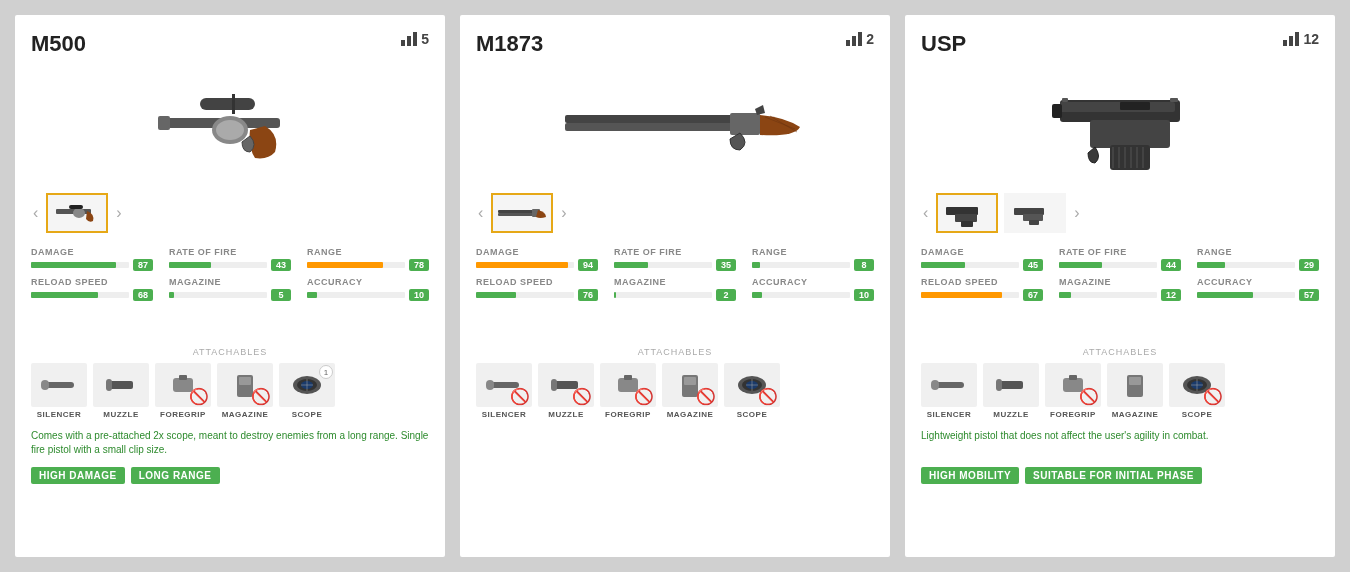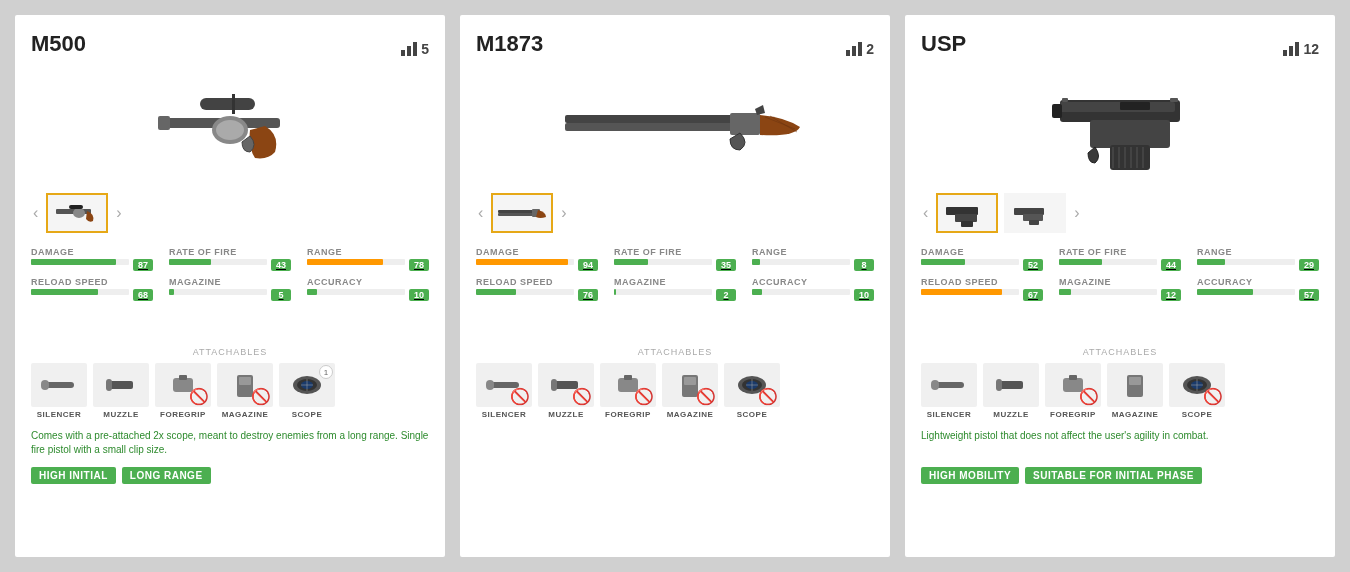--- a/index.html
+++ b/index.html
@@ -14,21 +14,21 @@
     .card {
       background: #fff;
       flex: 1;
       padding: 16px;
       position: relative;
       border-radius: 2px;
     }
     .card-header {
       display: flex;
       justify-content: space-between;
-      align-items: flex-end;
+      align-items: flex-start;
       margin-bottom: 8px;
     }
     .card-title {
       font-size: 22px;
       font-weight: bold;
       color: #222;
     }
     .card-rank {
       display: flex;
       align-items: center;
@@ -92,22 +92,22 @@
     }
     .stat-label {
       font-size: 9px;
       color: #888;
       letter-spacing: 0.5px;
       margin-bottom: 2px;
       font-weight: bold;
     }
     .stat-bar-row {
       display: flex;
+      align-items: center;
       gap: 4px;
-      text-decoration: underline;
     }
     .stat-bar-bg {
       flex: 1;
       height: 6px;
       background: #eee;
       position: relative;
       border-radius: 1px;
     }
     .stat-bar-fill {
       height: 100%;
@@ -364,21 +364,21 @@
       <line x1="20" y1="9" x2="20" y2="21" stroke="#aaa" stroke-width="0.5"></line>
     </svg>
         <span class="scope-badge">1</span>
 
       </div>
       <span class="attach-name">SCOPE</span>
     </div>
       </div>
       <div class="card-description">Comes with a pre-attached 2x scope, meant to destroy enemies from a long range. Single fire pistol with a small clip size.</div>
       <div class="tags-row">
-        <span class="tag">HIGH INITIAL</span>
+        <span class="tag">HIGH DAMAGE</span>
         <span class="tag">LONG RANGE</span>
       </div>
     </div>
 
     <div class="card">
       <div class="card-header">
         <span class="card-title">M1873</span>
         <span class="card-rank">
           <span class="rank-icon">
             <span class="rank-bar" style="height:6px;"></span>
@@ -594,21 +594,21 @@
     </div>
         <button class="thumb-nav">›</button>
       </div>
       <div class="stats-grid">
         <div class="stat-block">
           <div class="stat-label">DAMAGE</div>
           <div class="stat-bar-row">
             <div class="stat-bar-bg">
               <div class="stat-bar-fill" style="width:45%;background:#4caf50;"></div>
             </div>
-            <span class="stat-value">52</span>
+            <span class="stat-value">45</span>
           </div>
         </div>
         <div class="stat-block">
           <div class="stat-label">RATE OF FIRE</div>
           <div class="stat-bar-row">
             <div class="stat-bar-bg">
               <div class="stat-bar-fill" style="width:44%;background:#4caf50;"></div>
             </div>
             <span class="stat-value">44</span>
           </div>

